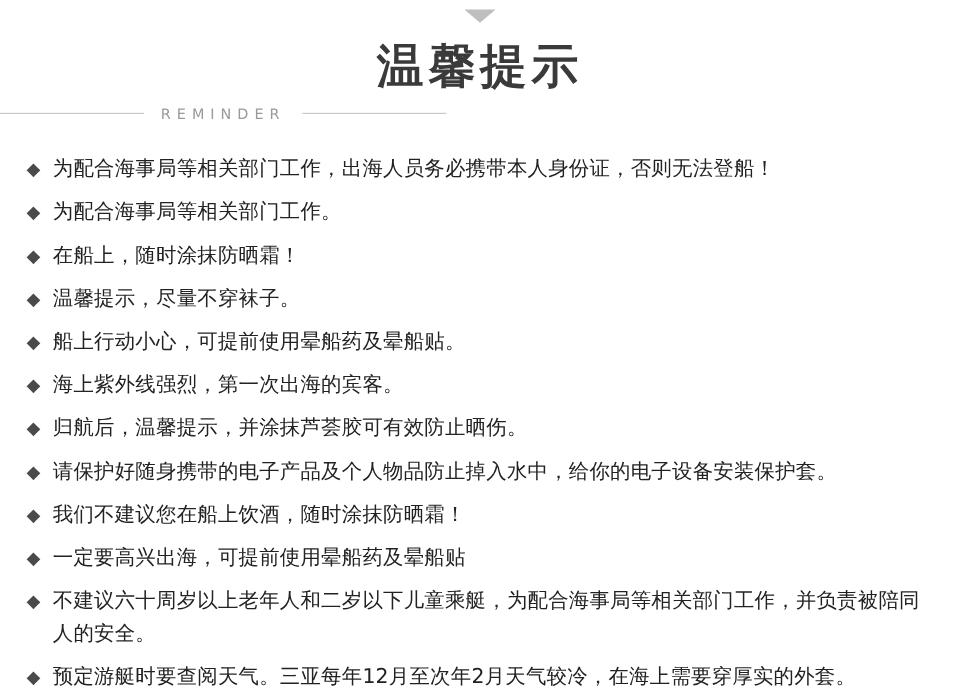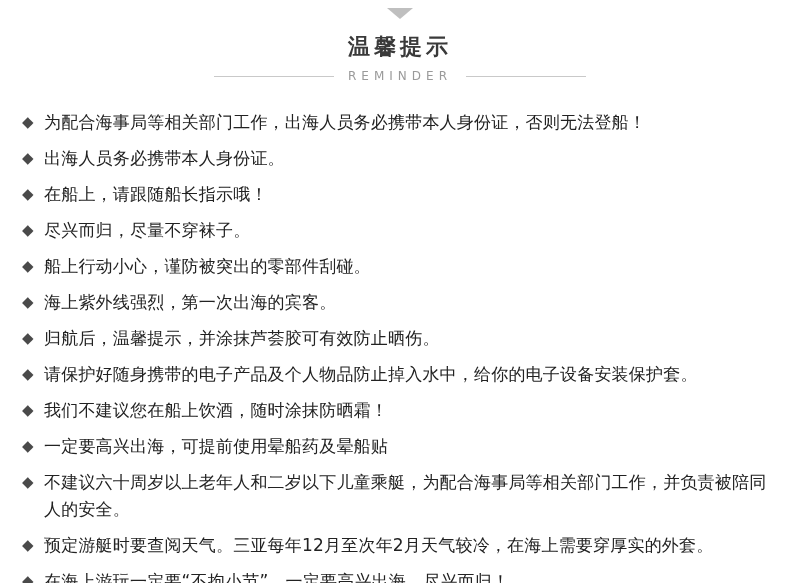--- a/index.html
+++ b/index.html
@@ -30,30 +30,30 @@
     border-right: 13px solid transparent;
     border-top: 11px solid #bfbfbf;
   }
 
   
   .header {
     margin-top: 16px;
     text-align: center;
   }
   .header-title {
-    font-size: 22px;
+    font-size: 39px;
     font-weight: bold;
     letter-spacing: 4px;
     color: #3a3a3a;
     line-height: 1.1;
   }
   .header-sub-wrap {
     display: flex;
     align-items: center;
-    justify-content: center;
+    justify-content: flex-start;
     margin-top: 10px;
   }
   .rule {
     width: 120px;
     height: 0;
     border-top: 1px solid #c9c9c9;
   }
   .header-sub {
     font-size: 12px;
     letter-spacing: 5px;
@@ -103,33 +103,33 @@
     </div>
   </div>
 
   <div class="list">
     <div class="item">
       <span class="bullet">◆</span>
       <span class="item-text">为配合海事局等相关部门工作，出海人员务必携带本人身份证，否则无法登船！</span>
     </div>
     <div class="item">
       <span class="bullet">◆</span>
-      <span class="item-text">出海人员务必携带本人身份证。</span>
+      <span class="item-text">为配合海事局等相关部门工作。</span>
     </div>
     <div class="item">
       <span class="bullet">◆</span>
-      <span class="item-text">在船上，请跟随船长指示哦！</span>
+      <span class="item-text">在船上，随时涂抹防晒霜！</span>
     </div>
     <div class="item">
       <span class="bullet">◆</span>
-      <span class="item-text">尽兴而归，尽量不穿袜子。</span>
+      <span class="item-text">温馨提示，尽量不穿袜子。</span>
     </div>
     <div class="item">
       <span class="bullet">◆</span>
-      <span class="item-text">船上行动小心，谨防被突出的零部件刮碰。</span>
+      <span class="item-text">船上行动小心，可提前使用晕船药及晕船贴。</span>
     </div>
     <div class="item">
       <span class="bullet">◆</span>
       <span class="item-text">海上紫外线强烈，第一次出海的宾客。</span>
     </div>
     <div class="item">
       <span class="bullet">◆</span>
       <span class="item-text">归航后，温馨提示，并涂抹芦荟胶可有效防止晒伤。</span>
     </div>
     <div class="item">

